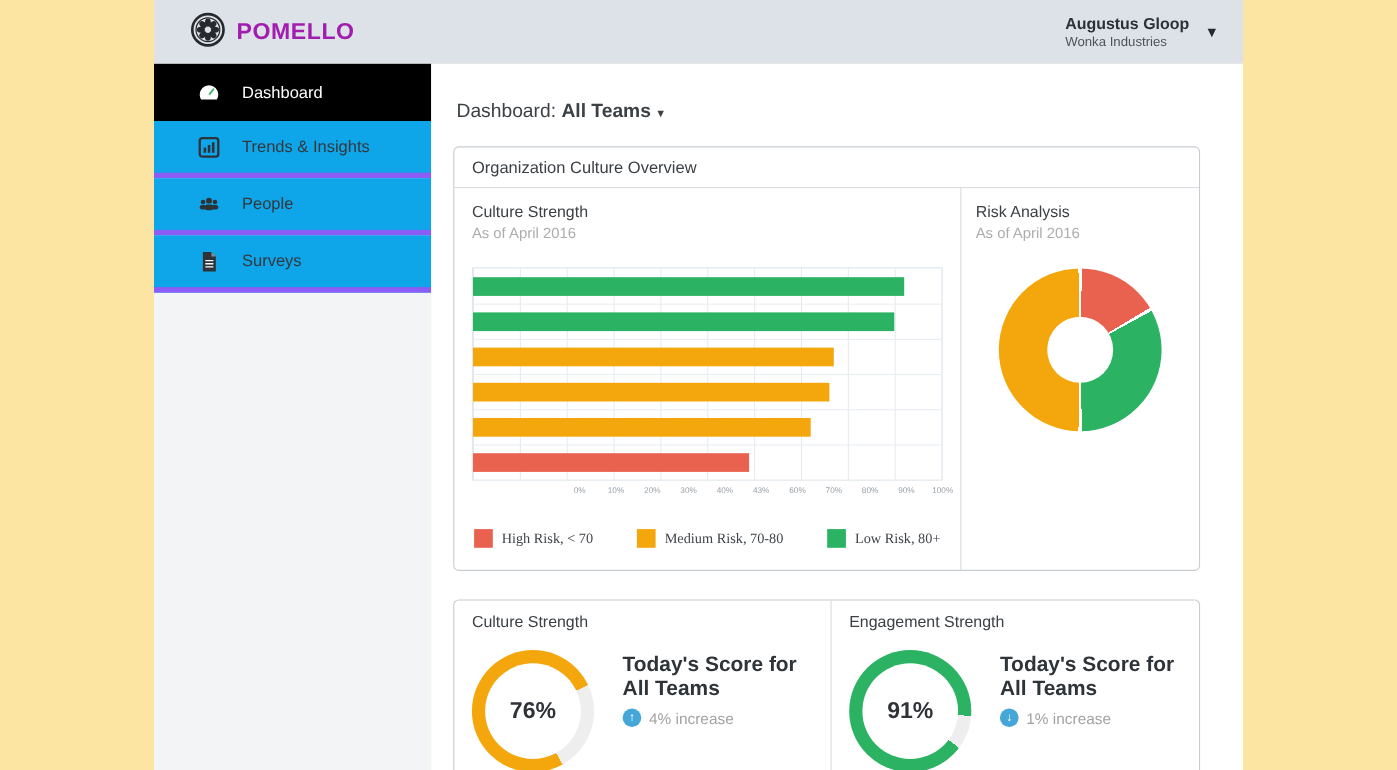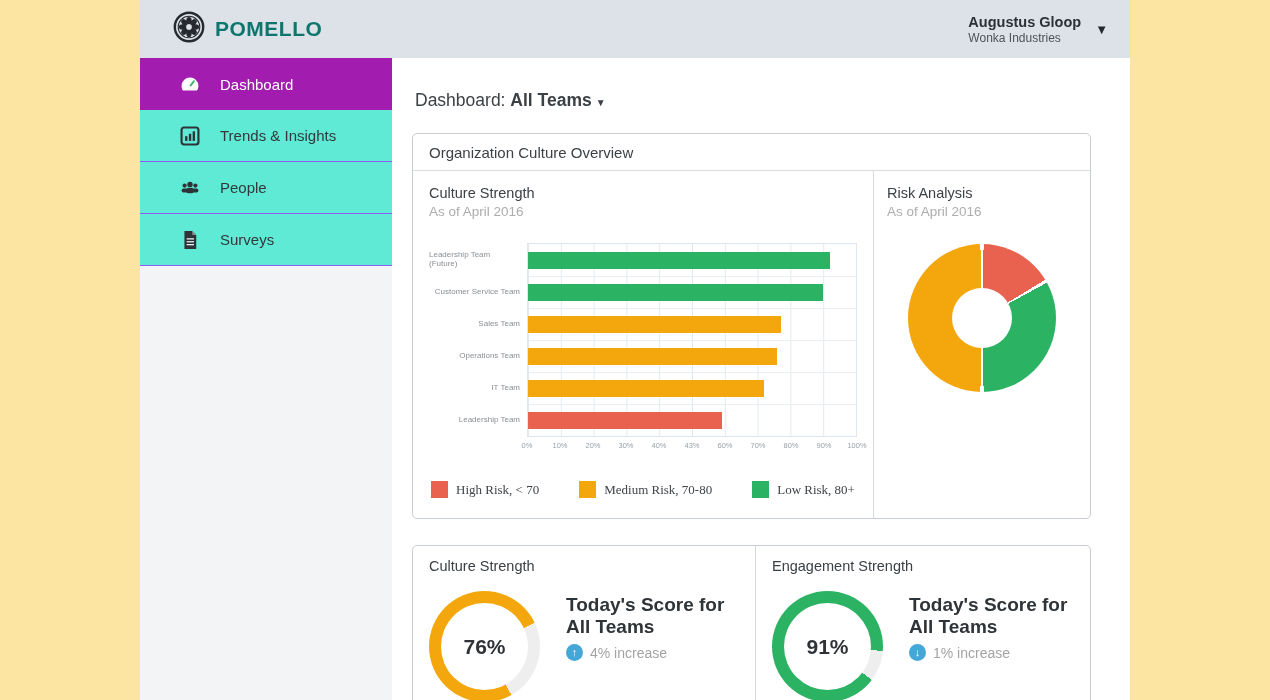--- a/index.html
+++ b/index.html
@@ -4,35 +4,35 @@
 <style>
   * { margin:0; padding:0; box-sizing:border-box; }
   html,body { width:1270px; height:700px; overflow:hidden; }
   body { background:#fce5a2; font-family:"Liberation Sans", sans-serif; position:relative; }
 
   .app { position:absolute; left:140px; top:0; width:990px; height:700px; display:flex; flex-direction:column; }
 
   
   .header { height:58px; background:#dde2e8; display:flex; align-items:center; justify-content:space-between; padding:0 22px 0 32px; flex-shrink:0; }
   .brand { display:flex; align-items:center; gap:9px; }
-  .brand-name { font-size:21px; font-weight:800; letter-spacing:.5px; color:#0f766e; }
+  .brand-name { font-size:21px; font-weight:800; letter-spacing:.5px; color:#a21caf; }
   .user-menu { display:flex; align-items:center; gap:14px; cursor:pointer; }
   .user-text { }
   .user-name { font-size:14.5px; font-weight:700; color:#2c3136; }
   .user-company { font-size:12px; color:#4d5358; margin-top:1px; }
   .user-caret { font-size:13px; color:#26292d; }
 
   
   .app-body { flex:1; display:flex; min-height:0; }
 
   
   .sidebar { width:252px; background:#f3f4f5; display:flex; flex-direction:column; flex-shrink:0; }
-  .si-item { height:52px; display:flex; align-items:center; padding-left:40px; gap:20px; background:#5eead4; border-bottom:1px solid #8b5cf6; color:#33383d; font-size:15px; cursor:pointer; }
+  .si-item { height:52px; display:flex; align-items:center; padding-left:40px; gap:20px; background:#0ea5e9; border-bottom:5px solid #8b5cf6; color:#33383d; font-size:15px; cursor:pointer; }
   .si-item .si-icon { width:20px; height:20px; display:flex; align-items:center; justify-content:center; color:#2e3338; }
-  .si-item.active { background:#a21caf; color:#fff; border-bottom:none; }
+  .si-item.active { background:#000000; color:#fff; border-bottom:none; }
   .si-item.active .si-icon { color:#fff; }
   .si-item .gauge-needle { stroke:#fbfbfc; }
   .si-item.active .gauge-needle { stroke:#3cb46e; }
   .sidebar-rest { flex:1; }
 
   
   .main { flex:1; background:#fff; padding:0 0 0 20px; overflow:hidden; }
   .page-title { margin:32px 0 22px 3px; font-size:17.5px; color:#3c4146; }
   .page-title .sel { font-weight:700; }
   .page-title .caret { font-size:10px; margin-left:4px; }
@@ -177,28 +177,20 @@
       </div>
 
       <div class="card">
         <div class="card-title">Organization Culture Overview</div>
         <div class="card-body">
           <div class="chart-sec">
             <div class="sec-h">Culture Strength</div>
             <div class="sec-sub">As of April 2016</div>
 
             <div class="bar-chart">
-              <div class="bar-labels">
-                  <div class="bar-label">Leadership Team (Future)</div>
-                  <div class="bar-label">Customer Service Team</div>
-                  <div class="bar-label">Sales Team</div>
-                  <div class="bar-label">Operations Team</div>
-                  <div class="bar-label">IT Team</div>
-                  <div class="bar-label">Leadership Team</div>
-                </div>
               <div class="bar-plot">
                   <div class="bar-track">
                     <div class="bar" style="width: 92%; background: rgb(43, 178, 99);"></div>
                   </div>
                   <div class="bar-track">
                     <div class="bar" style="width: 90%; background: rgb(43, 178, 99);"></div>
                   </div>
                   <div class="bar-track">
                     <div class="bar" style="width: 77%; background: rgb(243, 167, 12);"></div>
                   </div>

